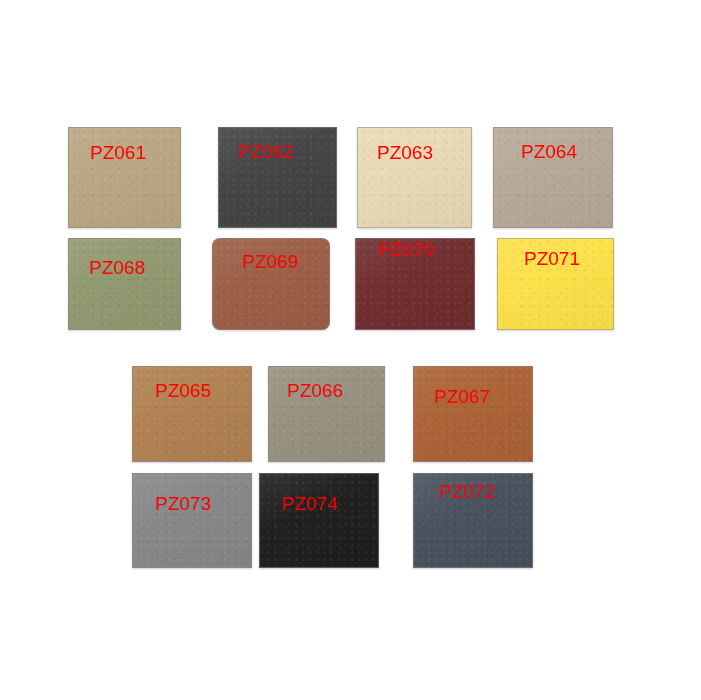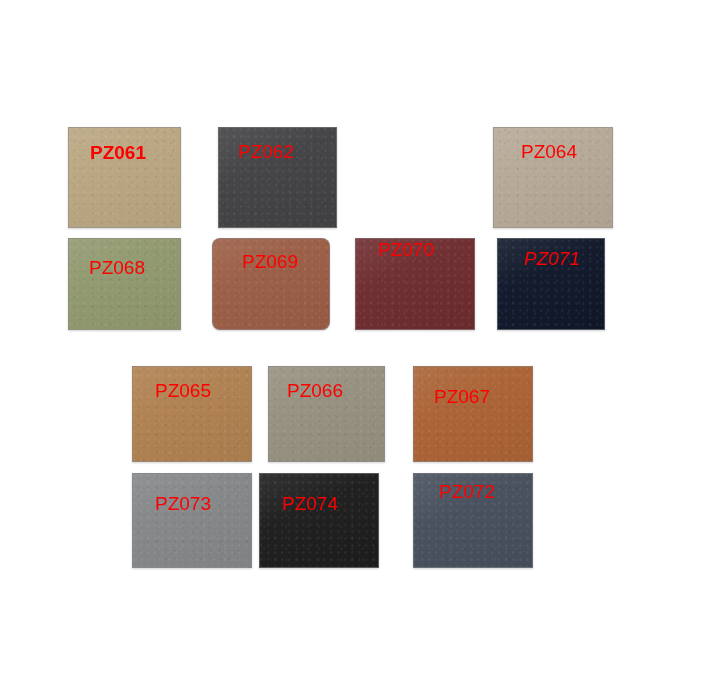--- a/index.html
+++ b/index.html
@@ -57,38 +57,41 @@
     line-height: 1;
     white-space: nowrap;
     z-index: 3;
   }
 </style>
 </head>
 <body style="background: rgb(255, 255, 255);">
 
 <div id="swatch-board">
     <div class="swatch" style="left: 68px; top: 127px; width: 113px; height: 101px; background: rgb(185, 165, 128);">
-      <span class="swatch-label" style="left: 21px; top: 15px; color: rgb(255, 0, 0); font-weight: bold;">PZ061</span>
+      <span class="swatch-label" style="left: 21px; top: 15px; color: rgb(255, 0, 0);">PZ061</span>
     </div>
     <div class="swatch" style="left: 218px; top: 127px; width: 119px; height: 101px; background: rgb(66, 66, 68);">
       <span class="swatch-label" style="left: 19px; top: 14px; color: rgb(255, 0, 0);">PZ062</span>
+    </div>
+    <div class="swatch" style="left: 357px; top: 127px; width: 115px; height: 101px; background: rgb(232, 217, 180);">
+      <span class="swatch-label" style="left: 19px; top: 15px; color: rgb(255, 0, 0);">PZ063</span>
     </div>
     <div class="swatch" style="left: 493px; top: 127px; width: 120px; height: 101px; background: rgb(181, 168, 150); padding-left: 44px;">
       <span class="swatch-label" style="left: 27px; top: 14px; color: rgb(255, 0, 0);">PZ064</span>
     </div>
     <div class="swatch" style="left: 68px; top: 238px; width: 113px; height: 92px; background: rgb(144, 152, 110);">
       <span class="swatch-label" style="left: 20px; top: 19px; color: rgb(255, 0, 0);">PZ068</span>
     </div>
     <div class="swatch" style="left: 212px; top: 238px; width: 118px; height: 92px; background: rgb(155, 93, 69); border-radius: 8px;">
       <span class="swatch-label" style="left: 29px; top: 13px; color: rgb(255, 0, 0);">PZ069</span>
     </div>
     <div class="swatch" style="left: 355px; top: 238px; width: 120px; height: 92px; background: rgb(110, 44, 47);">
       <span class="swatch-label" style="left: 22px; top: 1px; color: rgb(255, 0, 0);">PZ070</span>
     </div>
-    <div class="swatch" style="left: 497px; top: 238px; width: 108px; height: 92px; background: #0f172a; font-style: italic;">
+    <div class="swatch" style="left: 497px; top: 238px; width: 117px; height: 92px; background: #fde047;">
       <span class="swatch-label" style="left: 26px; top: 10px; color: rgb(255, 0, 0);">PZ071</span>
     </div>
     <div class="swatch" style="left: 132px; top: 366px; width: 120px; height: 96px; background: rgb(176, 128, 80); padding-left: 37px;">
       <span class="swatch-label" style="left: 22px; top: 14px; color: rgb(255, 0, 0);">PZ065</span>
     </div>
     <div class="swatch" style="left: 268px; top: 366px; width: 117px; height: 96px; background: rgb(149, 144, 127);">
       <span class="swatch-label" style="left: 18px; top: 14px; color: rgb(255, 0, 0);">PZ066</span>
     </div>
     <div class="swatch" style="left: 413px; top: 366px; width: 120px; height: 96px; background: rgb(170, 98, 52);">
       <span class="swatch-label" style="left: 20px; top: 20px; color: rgb(255, 0, 0);">PZ067</span>

